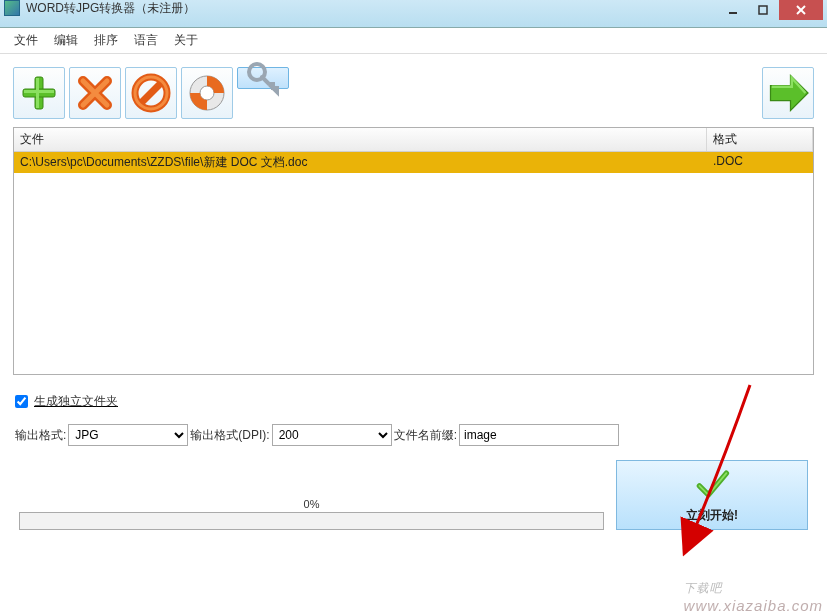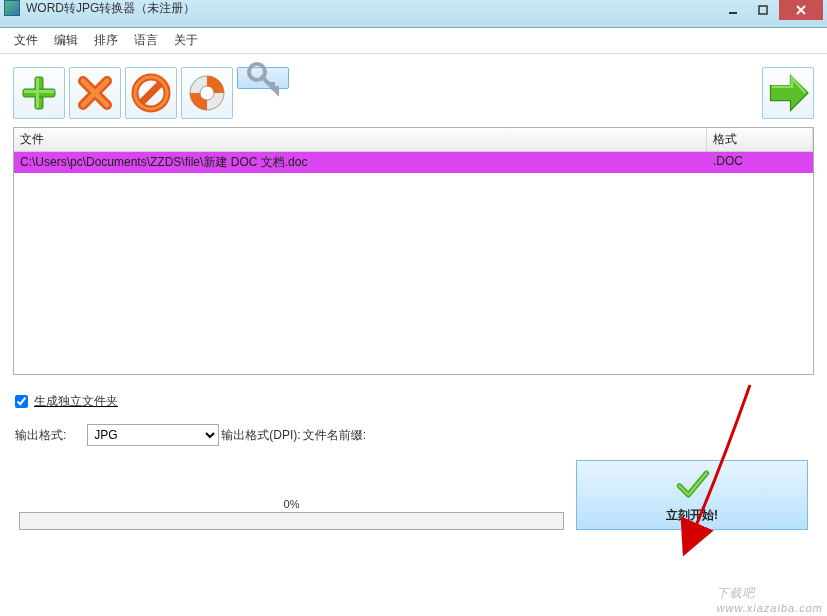--- a/index.html
+++ b/index.html
@@ -17,47 +17,47 @@
   .tbtn { width: 52px; height: 52px; border: 1px solid #9fcbe7; background: linear-gradient(#fdfefe,#e9f3fa); display: flex; align-items: center; justify-content: center; border-radius: 2px; }
   .tbtn.sel { background: linear-gradient(#dff1ff,#bfe1fb); border-color:#6fb5e3; }
   .tbtn svg { width: 40px; height: 40px; }
   .go-btn { width: 52px; height: 52px; border: 1px solid #9fcbe7; background: linear-gradient(#fdfefe,#e9f3fa); display: flex; align-items: center; justify-content: center; border-radius:2px; }
   .listview { border: 1px solid #b0b0b0; height: 248px; margin: 0 2px; overflow: hidden; }
   .lv-header { display: flex; background: linear-gradient(#fdfdfd,#ececec); border-bottom: 1px solid #cfcfcf; }
   .lv-col { padding: 3px 6px; border-right: 1px solid #d8d8d8; color: #222; }
   .lv-col.file { flex: 1; }
   .lv-col.fmt { width: 106px; }
   .lv-row { display: flex; }
-  .lv-row.alt { background: #d946ef; }
+  .lv-row.alt { background: #eab308; }
   .lv-cell { padding: 2px 6px; color: #222; }
   .lv-cell.file { flex: 1; }
   .lv-cell.fmt { width: 106px; }
   .opts { margin: 18px 4px 0 4px; }
   .chk-row { display:flex; align-items:center; gap:6px; margin-bottom:14px;text-decoration:underline; }
   .chk-row input { width:13px; height:13px; }
   .row1 { display:flex; align-items:center; gap:2px; margin-bottom:14px; }
   .lbl { color:#333; }
   .sel { height:22px; border:1px solid #aaa; background:#fff; padding:1px 2px; }
-  .sel.out { width:132px;margin-left:19px; }
+  .sel.out { width:120px; }
   .sel.dpi { width:120px; }
   .txt { height:22px; border:1px solid #aaa; padding:2px 4px; background:#fff; }
   .txt.prefix { width:160px; }
   .row2 { display:flex; align-items:center; gap:10px; margin-bottom:10px; }
   .txt.outpath { width:367px; }
   .browse-btn { width:72px; height:22px; background: linear-gradient(#fdfdfd,#e6e6e6); border:1px solid #999; }
   .bottom-area { display:flex; align-items:flex-end; gap:12px; margin: 0 4px; }
   .progress-wrap { flex:1; }
   .progress-label { text-align:center; font-size:11px; color:#333; margin-bottom:2px; }
   .progress-bar { height:18px; border:1px solid #aaa; background:#f2f2f2; }
-  .start-btn { width:232px; height:70px; background: linear-gradient(#e6f5ff,#b9e1fc); border:1px solid #7fb9e0; display:flex; flex-direction:column; align-items:center; justify-content:center; gap:2px; position: relative; }
+  .start-btn { width:192px; height:70px; background: linear-gradient(#e6f5ff,#b9e1fc); border:1px solid #7fb9e0; display:flex; flex-direction:column; align-items:center; justify-content:center; gap:2px; position: relative; }
   .start-btn .check svg { width:36px; height:36px; }
   .start-btn .lbl { font-weight:bold; color:#222; }
   .red-arrow { position:absolute; left:660px; top:380px; pointer-events:none; }
   .watermark { position:absolute; right:4px; bottom:2px; font-size:14px; color:rgba(120,120,120,0.5); font-style:italic; letter-spacing:1px; pointer-events:none; }
-  .watermark small { display:block; font-size:11px; color:rgba(150,120,120,0.6); }
+  .watermark small { display:block; font-size:15px; color:rgba(150,120,120,0.6); }
 </style>
 </head>
 <body>
 
 <div class="titlebar">
   <div class="app-icon"></div>
   <div class="title">WORD转JPG转换器（未注册）</div>
   <button class="win-btn">
     <svg width="10" height="10">
         <line x1="1" y1="8" x2="9" y2="8" stroke="#333" stroke-width="2"></line>
@@ -148,21 +148,25 @@
       <input type="checkbox" checked="" style="">
       <span class="lbl">生成独立文件夹</span>
     </div>
 
     <div class="row1">
       <span class="lbl">输出格式:</span>
       <select class="sel out">
         <option>JPG</option>
       </select>
       <span class="lbl">输出格式(DPI):</span>
+      <select class="sel dpi">
+        <option>200</option>
+      </select>
       <span class="lbl">文件名前缀:</span>
+      <input class="txt prefix" type="text" value="image" style="">
     </div>
 
 
     <div class="bottom-area">
       <div class="progress-wrap">
         <div class="progress-label">0%</div>
         <div class="progress-bar"></div>
       </div>
       <button class="start-btn">
         <span class="check">

